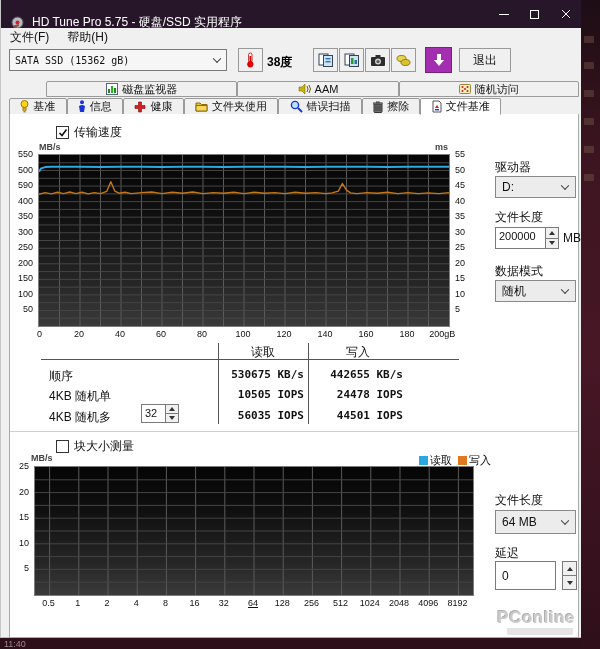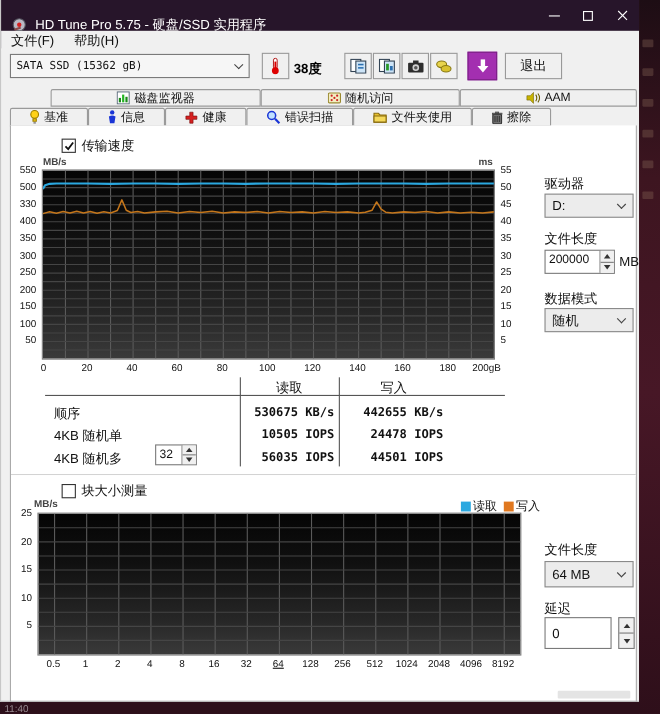--- a/index.html
+++ b/index.html
@@ -208,41 +208,41 @@
               <rect x="0.5" y="0.5" width="11" height="11" fill="#fff" stroke="#567"></rect>
               <rect x="2" y="6" width="2" height="4" fill="#1a8a1a"></rect>
               <rect x="5" y="3" width="2" height="7" fill="#23b523"></rect>
               <rect x="8" y="5" width="2" height="5" fill="#1a8a1a"></rect>
             </svg>
           </span>
           <span>磁盘监视器</span>
         </div>
         <div class="tab">
           <span class="ticon">
+            <svg width="13" height="12" viewBox="0 0 13 12">
+              <polygon points="1,4 4,4 7,1 7,11 4,8 1,8" fill="#c8b400" stroke="#6b5e00" stroke-width="0.5"></polygon>
+              <path d="M9 3 q2 3 0 6" stroke="#6b5e00" fill="none"></path>
+              <path d="M11 2 q3 4 0 8" stroke="#6b5e00" fill="none"></path>
+            </svg>
+          </span>
+          <span>AAM</span>
+        </div>
+        <div class="tab">
+          <span class="ticon">
             <svg width="12" height="12" viewBox="0 0 12 12">
               <rect x="0.5" y="1.5" width="11" height="9" rx="1" fill="#f3edc2" stroke="#9a8a30"></rect>
               <circle cx="3.5" cy="4" r="1" fill="#c22"></circle>
               <circle cx="8.5" cy="4" r="1" fill="#c22"></circle>
               <circle cx="6" cy="6" r="1" fill="#c22"></circle>
               <circle cx="3.5" cy="8" r="1" fill="#c22"></circle>
               <circle cx="8.5" cy="8" r="1" fill="#c22"></circle>
             </svg>
           </span>
           <span>随机访问</span>
         </div>
-        <div class="tab">
-          <span class="ticon">
-            <svg width="13" height="12" viewBox="0 0 13 12">
-              <polygon points="1,4 4,4 7,1 7,11 4,8 1,8" fill="#c8b400" stroke="#6b5e00" stroke-width="0.5"></polygon>
-              <path d="M9 3 q2 3 0 6" stroke="#6b5e00" fill="none"></path>
-              <path d="M11 2 q3 4 0 8" stroke="#6b5e00" fill="none"></path>
-            </svg>
-          </span>
-          <span>AAM</span>
-        </div>
       </div>
     <div class="tabs-row" id="tabs2">
         <div class="tab">
           <span class="ticon">
             <svg width="9" height="13" viewBox="0 0 9 13">
               <circle cx="4.5" cy="4" r="3.5" fill="#ffd21a" stroke="#9a7d00"></circle>
               <rect x="3" y="8" width="3" height="2.2" fill="#ffd21a" stroke="#9a7d00"></rect>
               <rect x="3.4" y="11" width="2.2" height="1.4" fill="#888"></rect>
             </svg>
           </span>
@@ -260,48 +260,58 @@
         <div class="tab">
           <span class="ticon">
             <svg width="12" height="12" viewBox="0 0 12 12">
               <path d="M4.5 1 h3 v3.5 H11 v3 H7.5 V11 h-3 V7.5 H1 v-3 h3.5 z" fill="#d62020" stroke="#7a0f0f" stroke-width="0.6"></path>
             </svg>
           </span>
           <span>健康</span>
         </div>
         <div class="tab">
           <span class="ticon">
+            <svg width="13" height="11" viewBox="0 0 13 11">
+              <path d="M1 2 h4 l1.5 1.5 H12 V10 H1 z" fill="#e8c12e" stroke="#8a6d10"></path>
+              <path d="M1 4.5 h11 V10 H1 z" fill="#f5d95a" stroke="#8a6d10"></path>
+            </svg>
+          </span>
+          <span>文件夹使用</span>
+        </div>
+        <div class="tab">
+          <span class="ticon">
             <svg width="13" height="13" viewBox="0 0 13 13">
               <circle cx="5" cy="5" r="3.6" fill="#bfe0ff" stroke="#1a35d6" stroke-width="1.4"></circle>
               <line x1="8" y1="8" x2="12" y2="12" stroke="#1a35d6" stroke-width="2"></line>
             </svg>
           </span>
           <span>错误扫描</span>
-        </div>
-        <div class="tab">
-          <span class="ticon">
-            <svg width="13" height="11" viewBox="0 0 13 11">
-              <path d="M1 2 h4 l1.5 1.5 H12 V10 H1 z" fill="#e8c12e" stroke="#8a6d10"></path>
-              <path d="M1 4.5 h11 V10 H1 z" fill="#f5d95a" stroke="#8a6d10"></path>
-            </svg>
-          </span>
-          <span>文件夹使用</span>
         </div>
         <div class="tab">
           <span class="ticon">
             <svg width="10" height="12" viewBox="0 0 10 12">
               <rect x="1" y="3" width="8" height="8.5" rx="1" fill="#707070" stroke="#333"></rect>
               <rect x="0.5" y="1.8" width="9" height="1.4" fill="#707070" stroke="#333" stroke-width="0.5"></rect>
               <rect x="3.6" y="0.8" width="2.8" height="1.2" fill="#707070" stroke="#333" stroke-width="0.5"></rect>
               <line x1="3" y1="4.5" x2="3" y2="10" stroke="#3a3a3a"></line>
               <line x1="5" y1="4.5" x2="5" y2="10" stroke="#3a3a3a"></line>
               <line x1="7" y1="4.5" x2="7" y2="10" stroke="#3a3a3a"></line>
             </svg>
           </span>
           <span>擦除</span>
+        </div>
+        <div class="tab active">
+          <span class="ticon">
+            <svg width="10" height="13" viewBox="0 0 10 13">
+              <path d="M1 1 h6 l2 2 v9 H1 z" fill="#fff" stroke="#555"></path>
+              <polygon points="3,8 5,5 7,8" fill="#d62020"></polygon>
+              <rect x="3" y="9" width="4" height="1.4" fill="#1a35d6"></rect>
+            </svg>
+          </span>
+          <span>文件基准</span>
         </div>
       </div>
 
     <div class="content"></div>
 
     <div class="checkbox-row" style="left:55px;top:124px">
       <span class="cbx">
         <svg width="10" height="10" viewBox="0 0 10 10">
             <polyline points="1.5,5 4,7.5 8.5,1.5" fill="none" stroke="#111" stroke-width="1.6"></polyline>
           </svg>
@@ -353,21 +363,21 @@
           <line x1="0" y1="23.318181818181817" x2="410" y2="23.318181818181817" stroke="#454545" stroke-width="1"></line>
           <line x1="0" y1="15.545454545454547" x2="410" y2="15.545454545454547" stroke="#454545" stroke-width="1"></line>
           <line x1="0" y1="7.772727272727273" x2="410" y2="7.772727272727273" stroke="#454545" stroke-width="1"></line>
           <polyline points="0.0,16.8 2.0,13.4 6.1,12.1 12.3,11.8 20.5,11.8 41.0,11.8 61.5,12.1 82.0,11.8 102.5,11.8 123.0,12.1 143.5,11.8 164.0,11.8 184.5,12.1 205.0,11.8 225.5,11.8 246.0,11.8 266.5,12.1 287.0,11.8 307.5,11.8 328.0,11.8 348.5,12.1 369.0,11.8 389.5,11.8 410.0,11.8" fill="none" stroke="#2BA8E0" stroke-width="2" stroke-linejoin="round"></polyline>
           <polyline points="0.0,39.2 6.1,37.6 12.3,38.9 18.4,37.3 24.6,38.6 30.8,37.0 36.9,38.6 43.0,37.3 49.2,38.9 55.4,37.6 61.5,38.6 67.7,36.4 71.8,26.7 75.8,36.1 80.0,38.2 86.1,37.3 92.3,38.6 102.5,37.6 112.8,37.0 123.0,38.6 133.3,37.3 143.5,38.2 153.8,37.0 164.0,38.6 174.3,37.6 184.5,38.2 194.8,37.3 205.0,38.6 215.3,37.3 225.5,38.2 235.7,37.6 246.0,38.6 256.3,37.3 266.5,38.2 276.8,37.6 287.0,38.6 293.1,37.9 299.3,36.1 303.4,28.6 307.5,35.1 311.6,37.9 317.8,38.6 328.0,37.6 338.3,38.2 348.5,37.3 358.8,38.6 369.0,37.6 379.3,38.6 389.5,37.9 399.8,38.6 410.0,37.6" fill="none" stroke="#C4761B" stroke-width="1.4" stroke-linejoin="round"></polyline>
         </svg>
     </div>
     <div id="c1-yl" style="position:absolute;left:6px;top:154px;width:28px;height:171px">
         <div class="tick" style="top: -5px; right: 2px;">550</div>
         <div class="tick" style="top: 10.5455px; right: 2px;">500</div>
-        <div class="tick" style="top: 26.0909px; right: 2px;">330</div>
+        <div class="tick" style="top: 26.0909px; right: 2px;">590</div>
         <div class="tick" style="top: 41.6364px; right: 2px;">400</div>
         <div class="tick" style="top: 57.1818px; right: 2px;">350</div>
         <div class="tick" style="top: 72.7273px; right: 2px;">300</div>
         <div class="tick" style="top: 88.2727px; right: 2px;">250</div>
         <div class="tick" style="top: 103.818px; right: 2px;">200</div>
         <div class="tick" style="top: 119.364px; right: 2px;">150</div>
         <div class="tick" style="top: 134.909px; right: 2px;">100</div>
         <div class="tick" style="top: 150.455px; right: 2px;">50</div>
       </div>
     <div id="c1-yr" style="position:absolute;left:452px;top:154px;width:20px;height:171px">
@@ -534,20 +544,21 @@
     </div>
     <div class="side-spin" style="left:561px;top:561px;width:15px;height:29px">
       <div>
           <span class="arr-up"></span>
         </div>
       <div>
           <span class="arr-dn"></span>
         </div>
     </div>
 
+    <div class="watermark">PConline</div>
     <div class="watermark-sub"></div>
   </div>
 
   <div class="right-strip">
     <div class="strip-mark" style="top:36px"></div>
     <div class="strip-mark" style="top:62px"></div>
     <div class="strip-mark" style="top:90px"></div>
     <div class="strip-mark" style="top:118px"></div>
     <div class="strip-mark" style="top:146px"></div>
     <div class="strip-mark" style="top:174px"></div>

